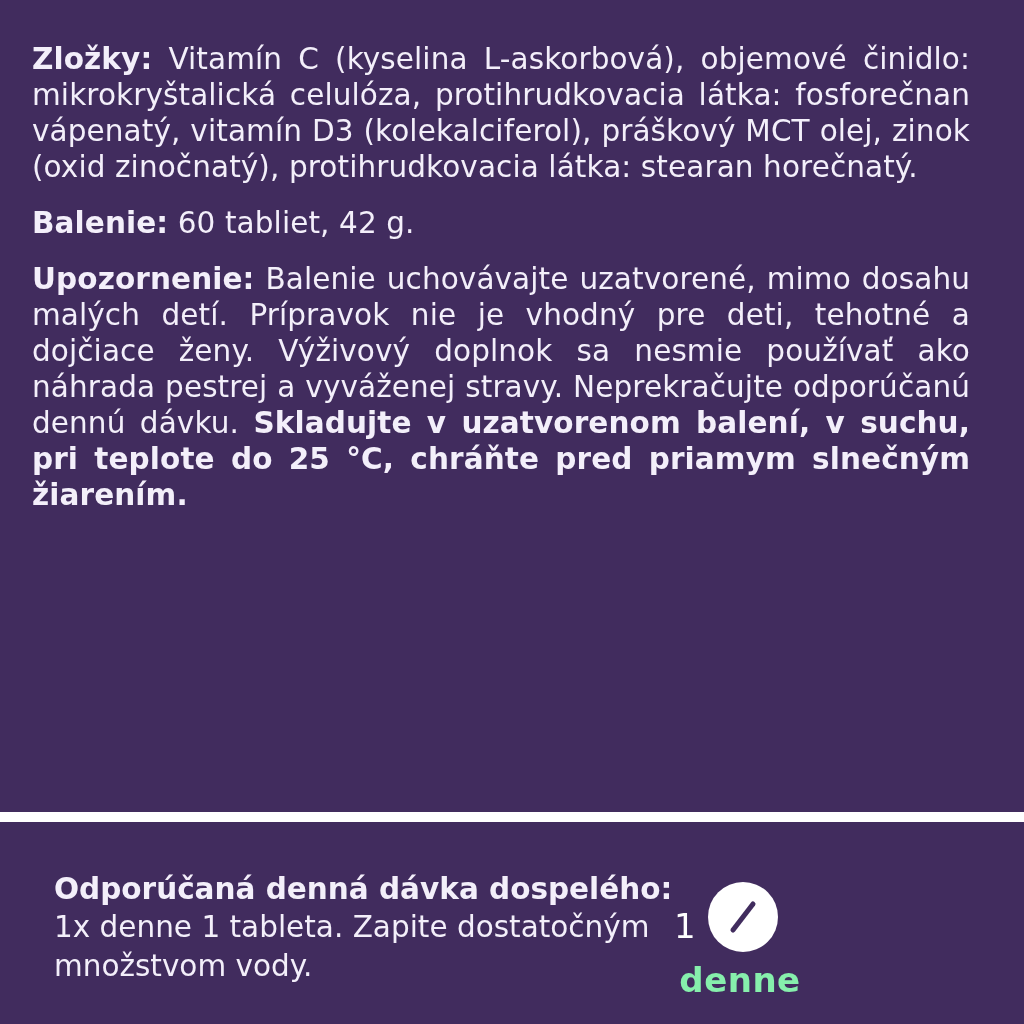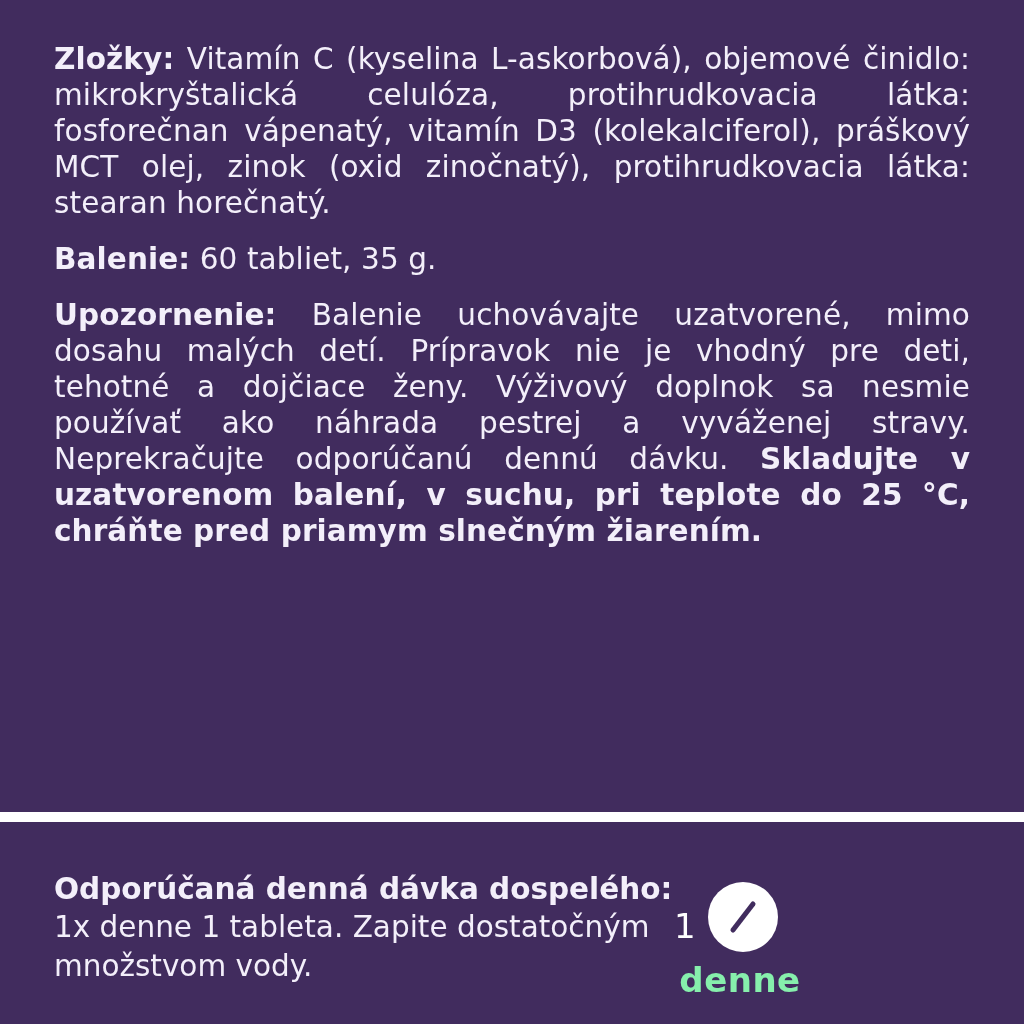--- a/index.html
+++ b/index.html
@@ -15,21 +15,21 @@
     overflow: hidden;
   }
   .label {
     position: relative;
     width: 1024px;
     height: 1024px;
     background: #412c5e;
     box-sizing: border-box;
   }
   .ingredients-section {
-    padding: 42px 54px 0 54px;
+    padding: 42px 54px 0 32px;
   }
   p.block {
     margin: 0 0 20px 0;
     font-size: 29.5px;
     line-height: 1.22;
     text-align: justify;
     text-justify: inter-word;
     letter-spacing: 0.1px;
     font-weight: 400;
     color: #f3effa;
@@ -111,21 +111,21 @@
 </head>
 <body>
 
 <div class="label">
 
   <div class="ingredients-section">
 
     <p class="block"><span class="term">Zložky:</span><span> Vitamín C (kyselina L-askorbová), objemové činidlo: mikrokryštalická celulóza, protihrudkovacia látka: fosforečnan vápenatý, vitamín D3 (kolekalciferol), práškový MCT olej, zinok (oxid zinočnatý), protihrudkovacia látka: stearan horečnatý.</span></p>
 
 
-    <p class="block"><span class="term">Balenie:</span><span> 60 tabliet, 35 g.</span></p>
+    <p class="block"><span class="term">Balenie:</span><span> 60 tabliet, 42 g.</span></p>
 
     <p class="block"><span class="term">Upozornenie:</span><span> Balenie uchovávajte uzatvorené, mimo dosahu malých detí. Prípravok nie je vhodný pre deti, tehotné a dojčiace ženy. Výživový doplnok sa nesmie používať ako náhrada pestrej a vyváženej stravy. Neprekračujte odporúčanú dennú dávku. </span><span class="strong">Skladujte v uzatvorenom balení, v suchu, pri teplote do 25 °C, chráňte pred priamym slnečným žiarením.</span></p>
 
   </div>
 
   <div class="divider"></div>
 
   <div class="dosage-section">
     <div class="dosage-text"><span class="term">Odporúčaná denná dávka dospelého:</span><span> 1x denne 1 tableta. Zapite dostatočným množstvom vody.</span></div>
 

